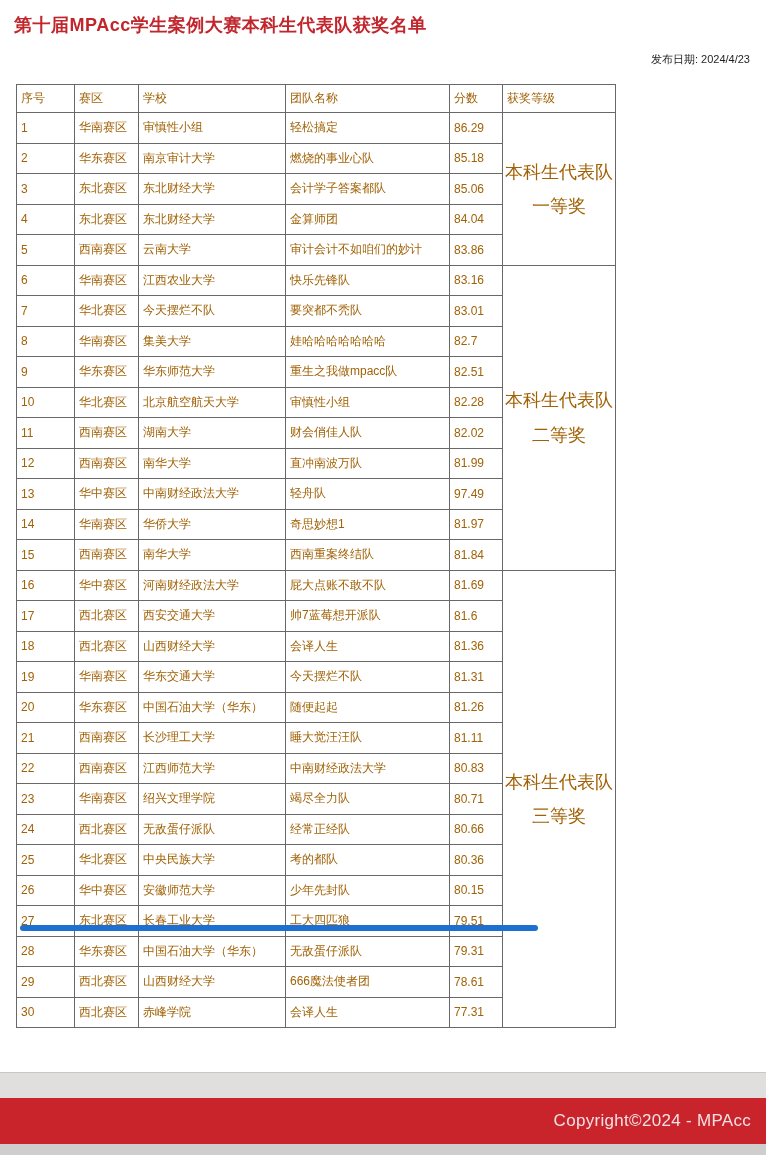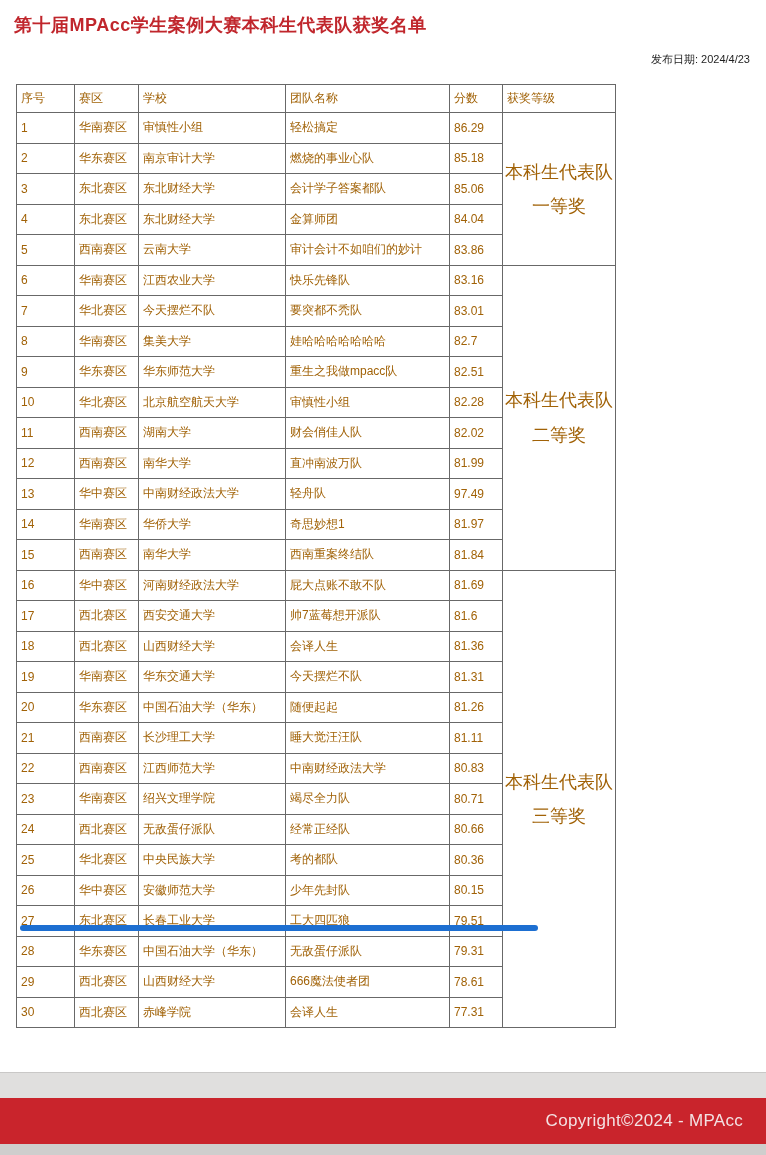--- a/index.html
+++ b/index.html
@@ -88,21 +88,21 @@
     left: 0; top: 1098px;
     width: 766px; height: 46px;
     background: #c9242c;
     display: flex;
     align-items: center;
     justify-content: flex-end;
   }
   #footer-red .copyright {
     font-size: 17px;
     color: #f3e2e3;
-    margin-right: 23px;
+    margin-right: 15px;
     letter-spacing: 0.3px;
   }
   #footer-strip {
     position: absolute;
     left: 0; top: 1144px;
     width: 766px; height: 11px;
     background: #cfcecd;
   }
 </style>
 </head>

